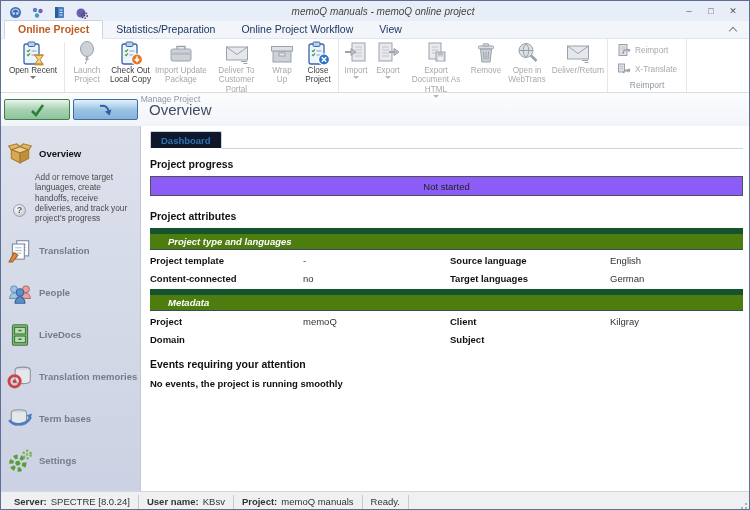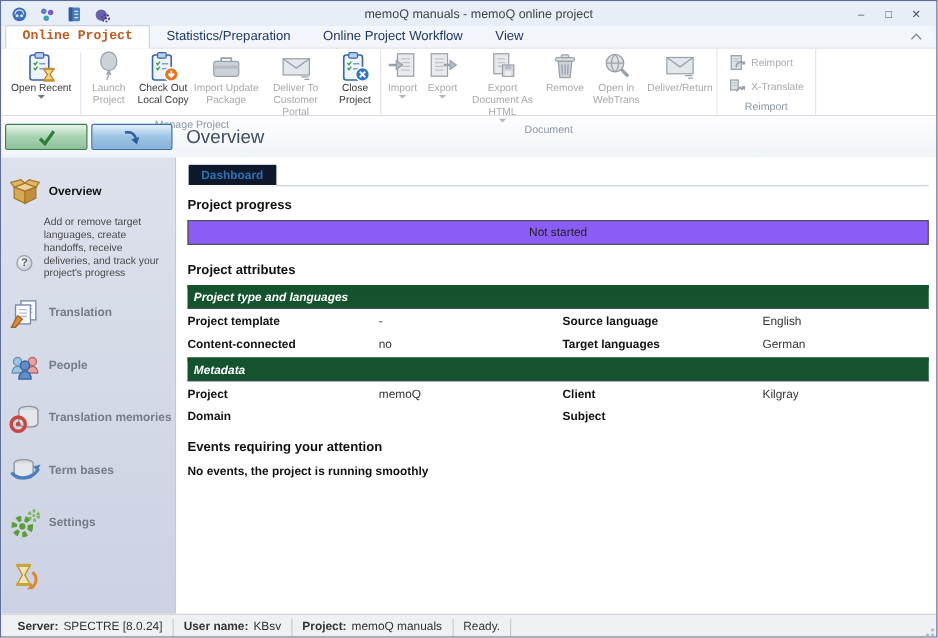--- a/index.html
+++ b/index.html
@@ -6,27 +6,27 @@
   *{box-sizing:border-box;}
   #window{
     width:750px;height:510px;position:relative;margin:0 auto;
     background:#fff;border:1px solid #5f6e96;
     font-family:"Liberation Sans",sans-serif;color:#222;overflow:hidden;
   }
   
   .titlebar{height:20px;background:#e8eef8;display:flex;align-items:center;position:relative;}
   .qat{display:flex;align-items:center;gap:9px;padding-left:8px;}
   .qat .qicon{width:13px;height:13px;display:inline-block;}
-  .win-title{position:absolute;left:16px;right:0;text-align:center;font-size:10px;color:#444;pointer-events:none;}
+  .win-title{position:absolute;left:16px;right:0;text-align:center;font-size:10px;color:#444;pointer-events:none;font-style:italic;}
   .win-controls{margin-left:auto;display:flex;align-items:center;padding-right:6px;gap:2px;}
   .win-controls span{width:20px;text-align:center;font-size:9px;color:#555;cursor:default;line-height:18px;}
   
   .tabrow{height:18px;background:#f2f5fa;display:flex;align-items:flex-end;padding-left:3px;position:relative;border-bottom:1px solid #e2e6ee;}
   .rtab{font-size:10.5px;color:#1f3864;padding:2px 13px 2px;line-height:13px;}
-  .rtab.active{color:#bf5b21;font-weight:bold;background:#fff;border:1px solid #ccd3e0;border-bottom:1px solid #fff;margin-bottom:-1px;border-radius:2px 2px 0 0;font-family:Liberation Mono, monospace;}
+  .rtab.active{color:#bf5b21;font-weight:bold;background:#fff;border:1px solid #ccd3e0;border-bottom:1px solid #fff;margin-bottom:-1px;border-radius:2px 2px 0 0;}
   .collapse-chevron{position:absolute;right:12px;top:4px;width:8px;height:8px;}
   .collapse-chevron::before{content:"";position:absolute;left:1px;top:3px;width:5px;height:5px;border-left:1.5px solid #7a8290;border-top:1.5px solid #7a8290;transform:rotate(45deg);}
   
   .ribbon{height:54px;background:#fff;display:flex;border-bottom:1px solid #d7dce4;padding-left:2px;}
   .rgroup{display:flex;flex-direction:column;border-right:1px solid #e4e7ee;}
   .rbtns{flex:1;display:flex;align-items:stretch;padding:1px 1px 0;}
   .rgroup-label{text-align:center;font-size:8.5px;color:#8d96a5;height:12px;line-height:11px;}
   .rbtn{display:flex;flex-direction:column;align-items:center;justify-content:flex-start;text-align:center;
         font-size:8.2px;line-height:1.15;padding:1px 1px 0;border-radius:2px;}
   .rbtn .ricon{height:24px;display:flex;align-items:center;justify-content:center;margin-bottom:1px;}
@@ -57,22 +57,22 @@
     background:radial-gradient(circle at 35% 30%,#fdfdfd,#b9bdc6);border:1px solid #9aa0ab;
     font-size:9px;font-weight:bold;color:#5b6068;display:flex;align-items:center;justify-content:center;}
   .content{flex:1;background:#fff;padding:4px 6px 0 9px;overflow:hidden;}
   
   .dash-tabrow{border-bottom:1px solid #ccd3e0;padding-left:0;}
   .dash-tab{display:inline-block;font-size:9.5px;font-weight:bold;color:#2e74b5;background:#0f172a;
     border:1px solid #ccd3e0;border-bottom:1px solid #fff;margin-bottom:-1px;padding:3px 10px 2px;border-radius:2px 2px 0 0;}
   .h-bold{font-size:10.5px;font-weight:bold;color:#111;}
   .sec-heading{margin:9px 0 6px;}
   .progressbar{height:20px;background:#8b5cf6;border:1px solid #4e5258;display:flex;align-items:center;justify-content:center;font-size:9.5px;color:#222;}
-  .section-hdr{background:#14532d;border-top:3px solid #14532d;border-bottom:1px solid #394a58;color:#fff;
-    font-size:9.5px;font-weight:bold;font-style:italic;padding:2px 5px;margin-top:2px;}
+  .section-hdr{background:#4d7c0f;border-top:6px solid #14532d;border-bottom:1px solid #394a58;color:#fff;
+    font-size:9.5px;font-weight:bold;font-style:italic;padding:2px 18px;margin-top:2px;}
   .attr-row{display:grid;grid-template-columns:153px 147px 160px 1fr;font-size:9.5px;padding:4.5px 0 3px;}
   .attr-row .lab{font-weight:bold;color:#111;}
   .attr-row .val{color:#333;}
   .events-msg{font-size:9.5px;font-weight:bold;color:#111;margin-top:8px;}
   
   .statusbar{height:20px;background:#eef0f2;border-top:1px solid #d3d6da;display:flex;align-items:center;font-size:9.5px;color:#333;padding-left:5px;position:relative;}
   .seg{display:flex;align-items:center;gap:4px;padding:0 8px;border-right:1px solid #c9cccf;height:14px;}
   .seg .seg-label{font-weight:bold;}
   .grip{position:absolute;right:2px;bottom:2px;width:10px;height:10px;}
   .grip i{position:absolute;width:2px;height:2px;background:#aab0b8;}
@@ -189,20 +189,30 @@
         <div class="rbtn disabled" style="width:57px">
           <span class="ricon">
             <svg width="26" height="26" viewBox="0 0 26 26">
                 <rect x="2.5" y="7" width="21" height="13" fill="#e4e7ec" stroke="#9ba1ab"></rect>
                 <path d="M2.5 7l10.5 7.5L23.5 7" fill="none" stroke="#9ba1ab"></path>
                 <path d="M17 21.5h6M19.5 23.5h4" stroke="#9ba1ab"></path>
               </svg>
           </span>
           <span class="rlabel">Deliver To Customer Portal</span>
         </div>
+        <div class="rbtn disabled" style="width:34px">
+          <span class="ricon">
+            <svg width="26" height="26" viewBox="0 0 26 26">
+                <rect x="4" y="11" width="18" height="11" fill="#cdd1d8" stroke="#9ba1ab"></rect>
+                <rect x="2.5" y="6.5" width="21" height="4.5" fill="#dde0e5" stroke="#9ba1ab"></rect>
+                <rect x="10" y="13" width="6" height="3" fill="#e8eaee" stroke="#9ba1ab"></rect>
+              </svg>
+          </span>
+          <span class="rlabel">Wrap Up</span>
+        </div>
         <div class="rbtn" style="width:38px">
           <span class="ricon">
             <svg width="26" height="26" viewBox="0 0 26 26">
                 <rect x="4" y="4" width="15" height="20" rx="2" fill="#eef4fb" stroke="#3a66a8" stroke-width="1.3"></rect>
                 <rect x="8" y="2" width="7" height="4.5" rx="1.2" fill="#b9d0ec" stroke="#3a66a8"></rect>
                 <path d="M7 10.5l1.2 1.2 1.8-2.4" stroke="#3f9e3f" fill="none" stroke-width="1.2"></path>
                 <path d="M11.5 11h5M11.5 15h5" stroke="#7e9fc9" stroke-width="1.2"></path>
                 <path d="M7 14.5l1.2 1.2 1.8-2.4" stroke="#3f9e3f" fill="none" stroke-width="1.2"></path>
                 <circle cx="19" cy="19.5" r="5.5" fill="#2e75c8" stroke="#fff" stroke-width="1.2"></circle>
                 <path d="M16.8 17.3l4.4 4.4M21.2 17.3l-4.4 4.4" stroke="#fff" stroke-width="1.6"></path>
@@ -278,21 +288,20 @@
           <span class="ricon">
             <svg width="26" height="26" viewBox="0 0 26 26">
                 <rect x="2.5" y="6" width="21" height="13" fill="#e4e7ec" stroke="#9ba1ab"></rect>
                 <path d="M2.5 6l10.5 7.5L23.5 6" fill="none" stroke="#9ba1ab"></path>
                 <path d="M17 20.5h6M19.5 22.5h4" stroke="#9ba1ab"></path>
               </svg>
           </span>
           <span class="rlabel">Deliver/Return</span>
         </div>
       </div>
-      <div class="rgroup-label">Document</div>
     </div>
 
     <div class="rgroup">
       <div class="rbtns">
         <div class="small-col">
           <div class="rbtn-small disabled">
             <span>
               <svg width="14" height="14" viewBox="0 0 14 14">
                   <rect x="2" y="1.5" width="8" height="11" fill="#dde0e5" stroke="#9ba1ab"></rect>
                   <path d="M4 4h4M4 6h4" stroke="#c0c5cc"></path>
@@ -377,20 +386,32 @@
               <path d="M2.5 17c0-3 1.8-5 4-5s4 2 4 5z" fill="#9fc3e2" stroke="#6b94b8"></path>
               <circle cx="17.5" cy="8.5" r="3" fill="#e8a0a0" stroke="#b86b6b"></circle>
               <path d="M13.5 17c0-3 1.8-5 4-5s4 2 4 5z" fill="#e8a0a0" stroke="#b86b6b"></path>
               <circle cx="12" cy="11.5" r="3.4" fill="#5b8fc9" stroke="#38639a"></circle>
               <path d="M7.5 21.5c0-3.5 2-6 4.5-6s4.5 2.5 4.5 6z" fill="#5b8fc9" stroke="#38639a"></path>
             </svg>
         </span>
         <span class="slabel">People</span>
       </div>
 
+      <div class="side-item" style="margin-top:8px">
+        <span class="side-icon">
+          <svg width="26" height="26" viewBox="0 0 24 24">
+              <rect x="5" y="2.5" width="14" height="19" rx="1.5" fill="#7cb87a" stroke="#44793f"></rect>
+              <rect x="7" y="5" width="10" height="6" fill="#b9dcb2" stroke="#44793f"></rect>
+              <rect x="7" y="13" width="10" height="6" fill="#b9dcb2" stroke="#44793f"></rect>
+              <rect x="10.5" y="7.2" width="3" height="1.4" fill="#44793f"></rect>
+              <rect x="10.5" y="15.2" width="3" height="1.4" fill="#44793f"></rect>
+            </svg>
+        </span>
+        <span class="slabel">LiveDocs</span>
+      </div>
 
       <div class="side-item" style="margin-top:8px">
         <span class="side-icon">
           <svg width="26" height="26" viewBox="0 0 24 24">
               <ellipse cx="14.5" cy="5.5" rx="7" ry="2.6" fill="#d6dade" stroke="#8d949e"></ellipse>
               <path d="M7.5 5.5v10c0 1.5 3.1 2.6 7 2.6s7-1.1 7-2.6v-10" fill="#e4e7ec" stroke="#8d949e"></path>
               <circle cx="7" cy="16" r="5.2" fill="none" stroke="#cc4444" stroke-width="2.6"></circle>
               <circle cx="7" cy="16" r="1.8" fill="#cc4444"></circle>
             </svg>
         </span>

